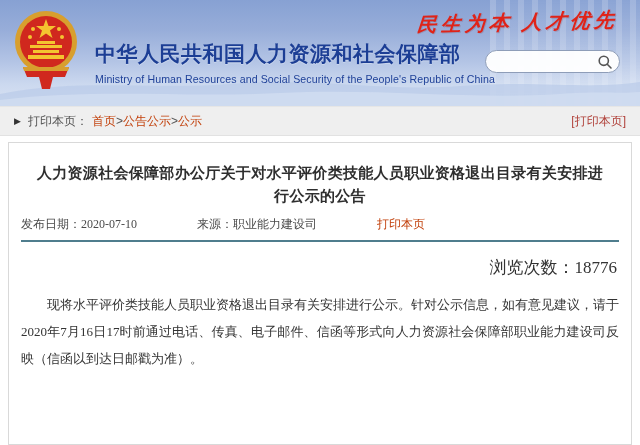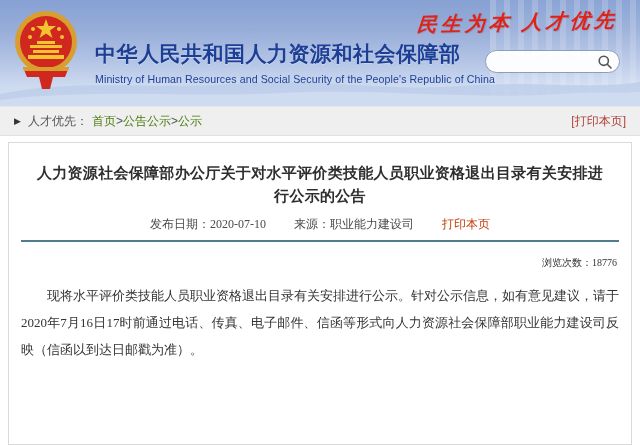--- a/index.html
+++ b/index.html
@@ -46,42 +46,42 @@
   }
   .search-btn { width:16px; height:16px; border:none; background:transparent; cursor:pointer; padding:0; }
 
   
   .breadcrumb-bar {
     height:30px; background:#efefef; border-top:1px solid #e6e6e6; border-bottom:1px solid #e2e2e2;
     display:flex; align-items:center; padding:0 14px; font-size:12px; color:#555;
   }
   .crumb-arrow { font-size:9px; color:#333; margin-right:7px; }
   .crumb-label { color:#555; margin-right:4px; }
-  .crumb-link { color:#4d7c0f; text-decoration:none; cursor:pointer; }
+  .crumb-link { color:#c2410c; text-decoration:none; cursor:pointer; }
   .crumb-sep { color:#555; }
   .return-home { margin-left:auto; color:#b0413a; text-decoration:none; cursor:pointer; font-size:12px; }
 
   
   .content-box {
     margin:6px 8px 0; border:1px solid #d9d9d9; background:#ffffff;
     padding:18px 12px 20px; height:303px; overflow:hidden;
   }
   .article-title {
     text-align:center; font-size:15px; font-weight:bold; color:#2e2e2e;
     line-height:1.55; padding:0 14px; letter-spacing:.3px;
   }
   .meta-row {
-    margin-top:8px; display:flex; justify-content:center; gap:28px;
+    margin-top:8px; display:flex; justify-content:flex-start; gap:60px;
     font-size:12px; color:#4a4a4a; font-family:"Liberation Serif","DejaVu Serif",serif;
   }
   .meta-item { white-space:nowrap; }
   .print-link { cursor:pointer; color:#c2410c; }
   .title-divider { margin-top:7px; height:2px; background:#4f7d8d; }
   .views-row {
-    margin-top:14px; text-align:right; font-size:10px; color:#333; padding-right:2px;
+    margin-top:14px; text-align:right; font-size:17px; color:#333; padding-right:2px;
     font-family:"Liberation Serif","DejaVu Serif",serif;
   }
   .article-body { margin-top:12px; }
   .article-body p {
     font-family:"Liberation Serif","DejaVu Serif",serif;
     font-size:13px; color:#333; line-height:27px; text-align:justify; text-indent:2em;
   }
 </style>
 </head>
 <body>
@@ -125,21 +125,21 @@
         <svg width="16" height="16" viewBox="0 0 16 16">
           <circle cx="6.8" cy="6.8" r="4.6" fill="none" stroke="#555" stroke-width="1.6"></circle>
           <line x1="10.3" y1="10.3" x2="14" y2="14" stroke="#555" stroke-width="1.6" stroke-linecap="round"></line>
         </svg>
       </button>
     </div>
   </div>
 
   <div class="breadcrumb-bar">
     <span class="crumb-arrow">▶</span>
-    <span class="crumb-label">人才优先：</span>
+    <span class="crumb-label">打印本页：</span>
     <a class="crumb-link">首页</a>
     <span class="crumb-sep">&gt;</span>
     <a class="crumb-link">公告公示</a>
     <span class="crumb-sep">&gt;</span>
     <a class="crumb-link">公示</a>
     <a class="return-home">[打印本页]</a>
   </div>
 
   <div class="content-box">
     <h1 class="article-title">人力资源社会保障部办公厅关于对水平评价类技能人员职业资格退出目录有关安排进行公示的公告</h1>

